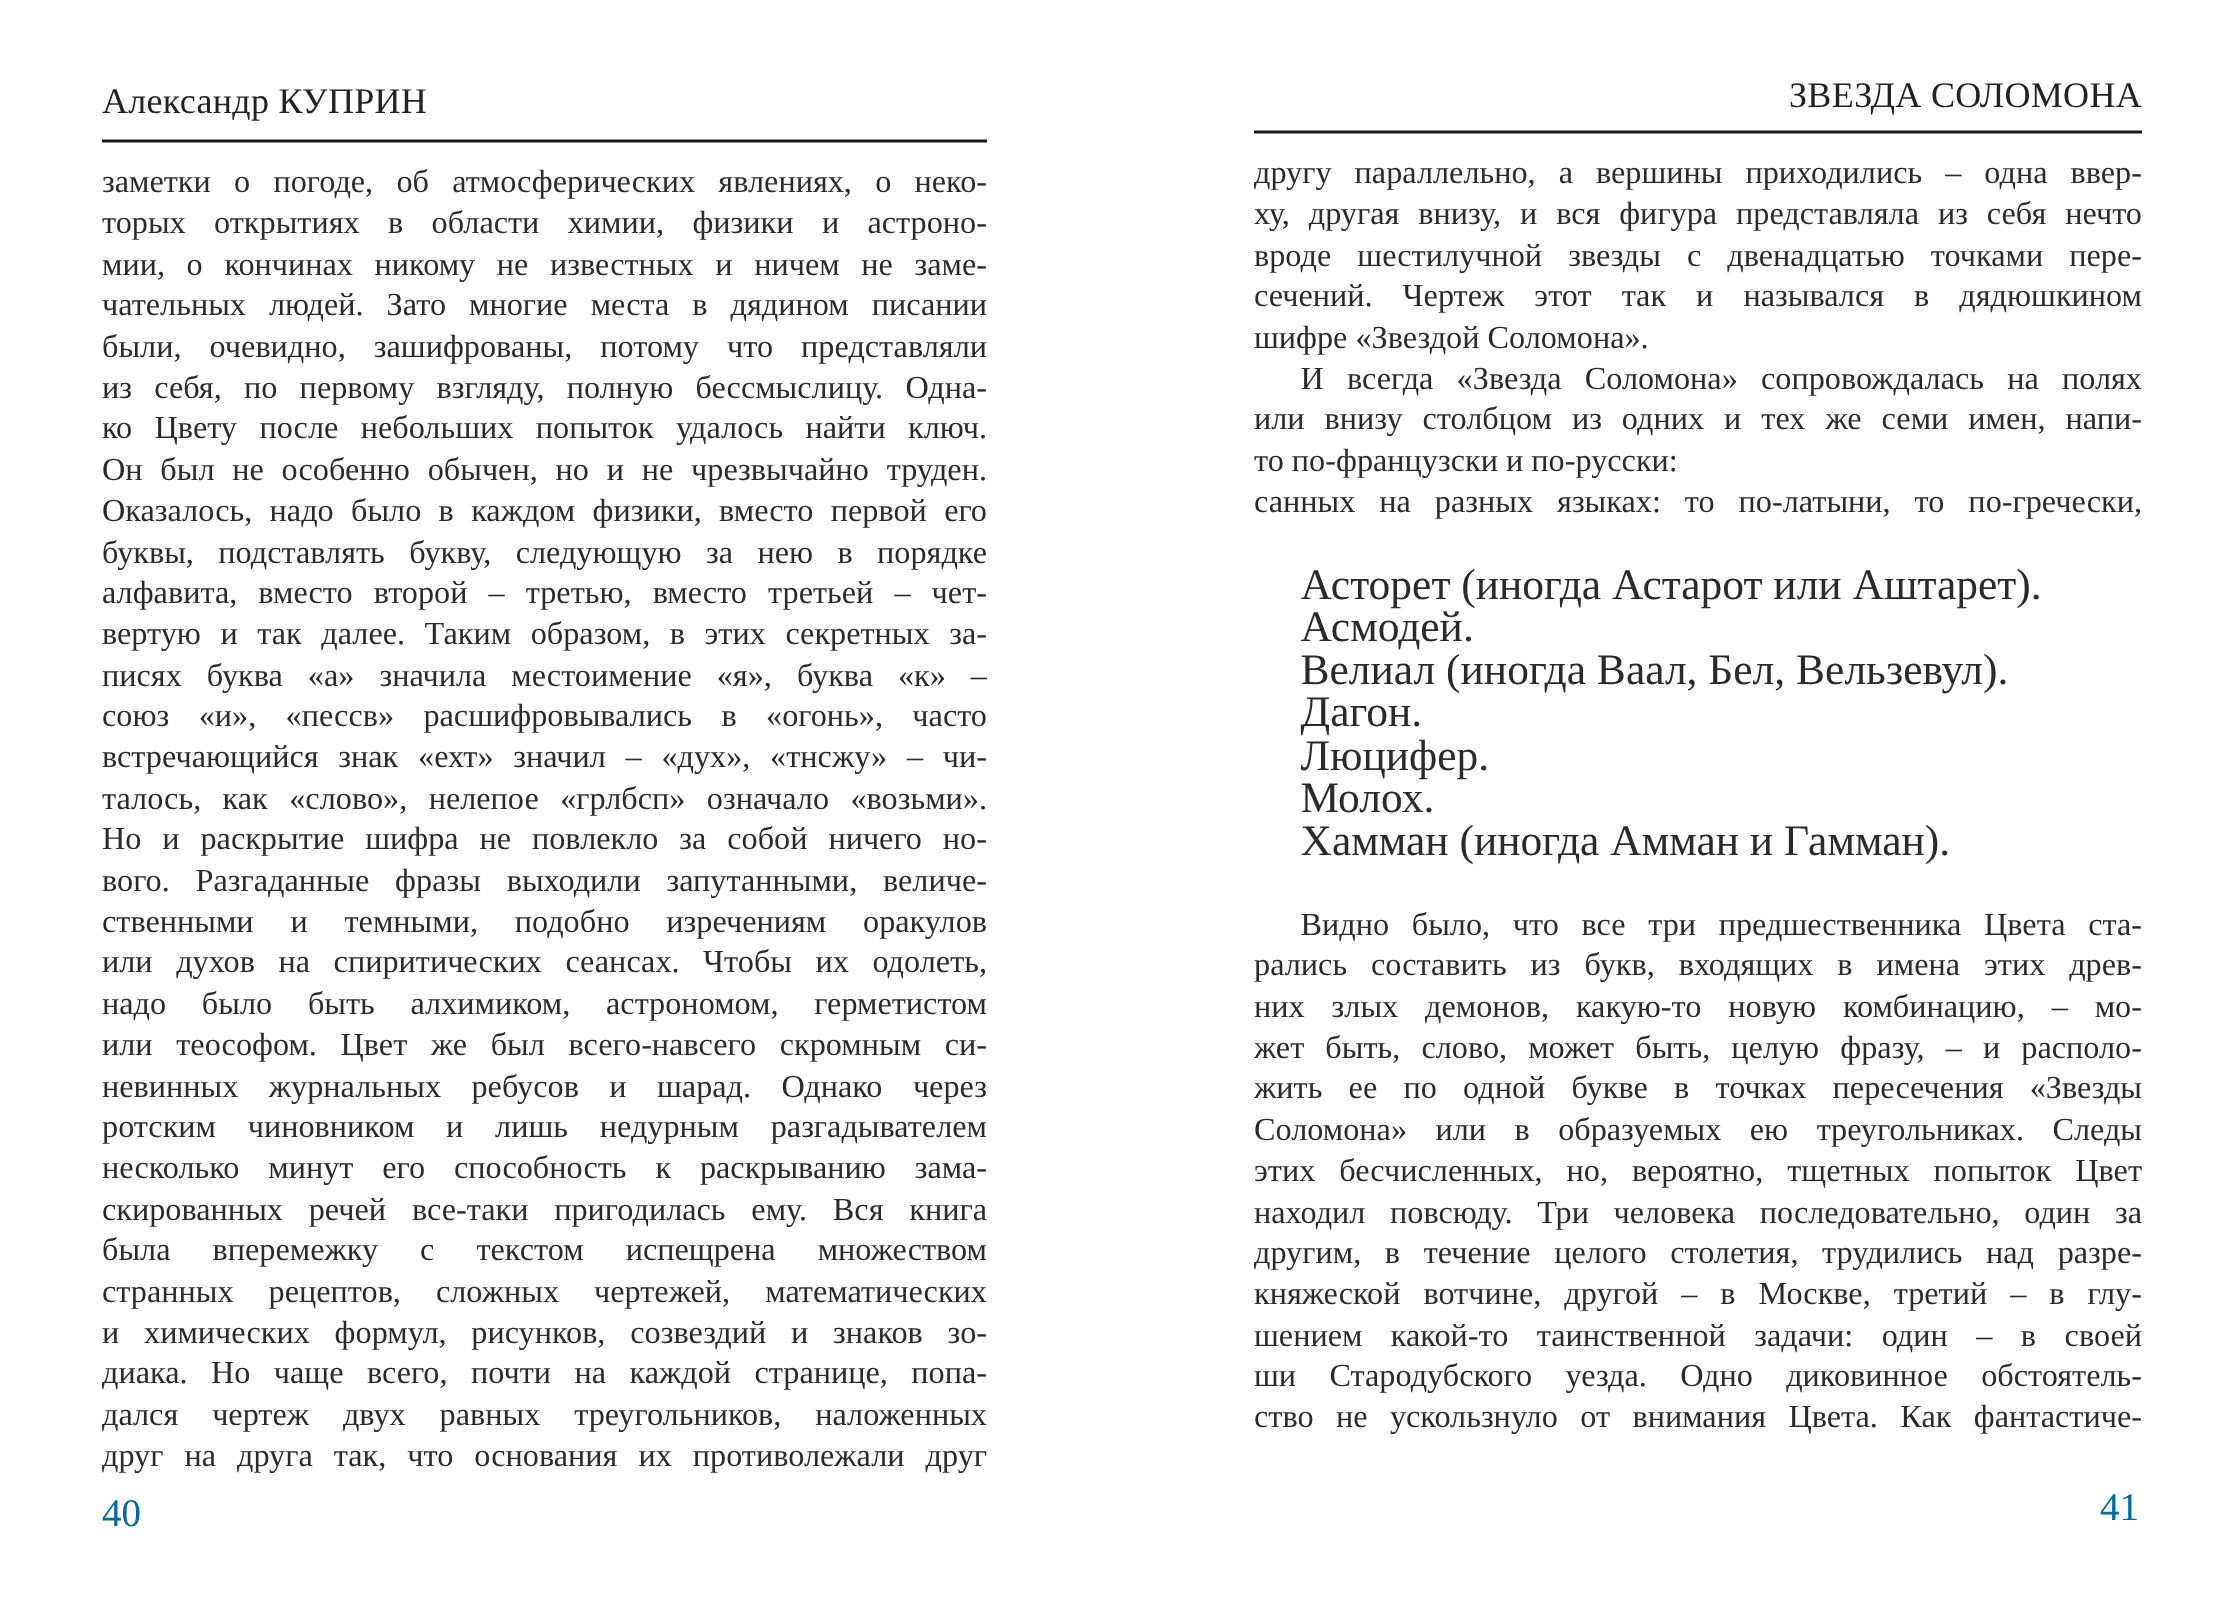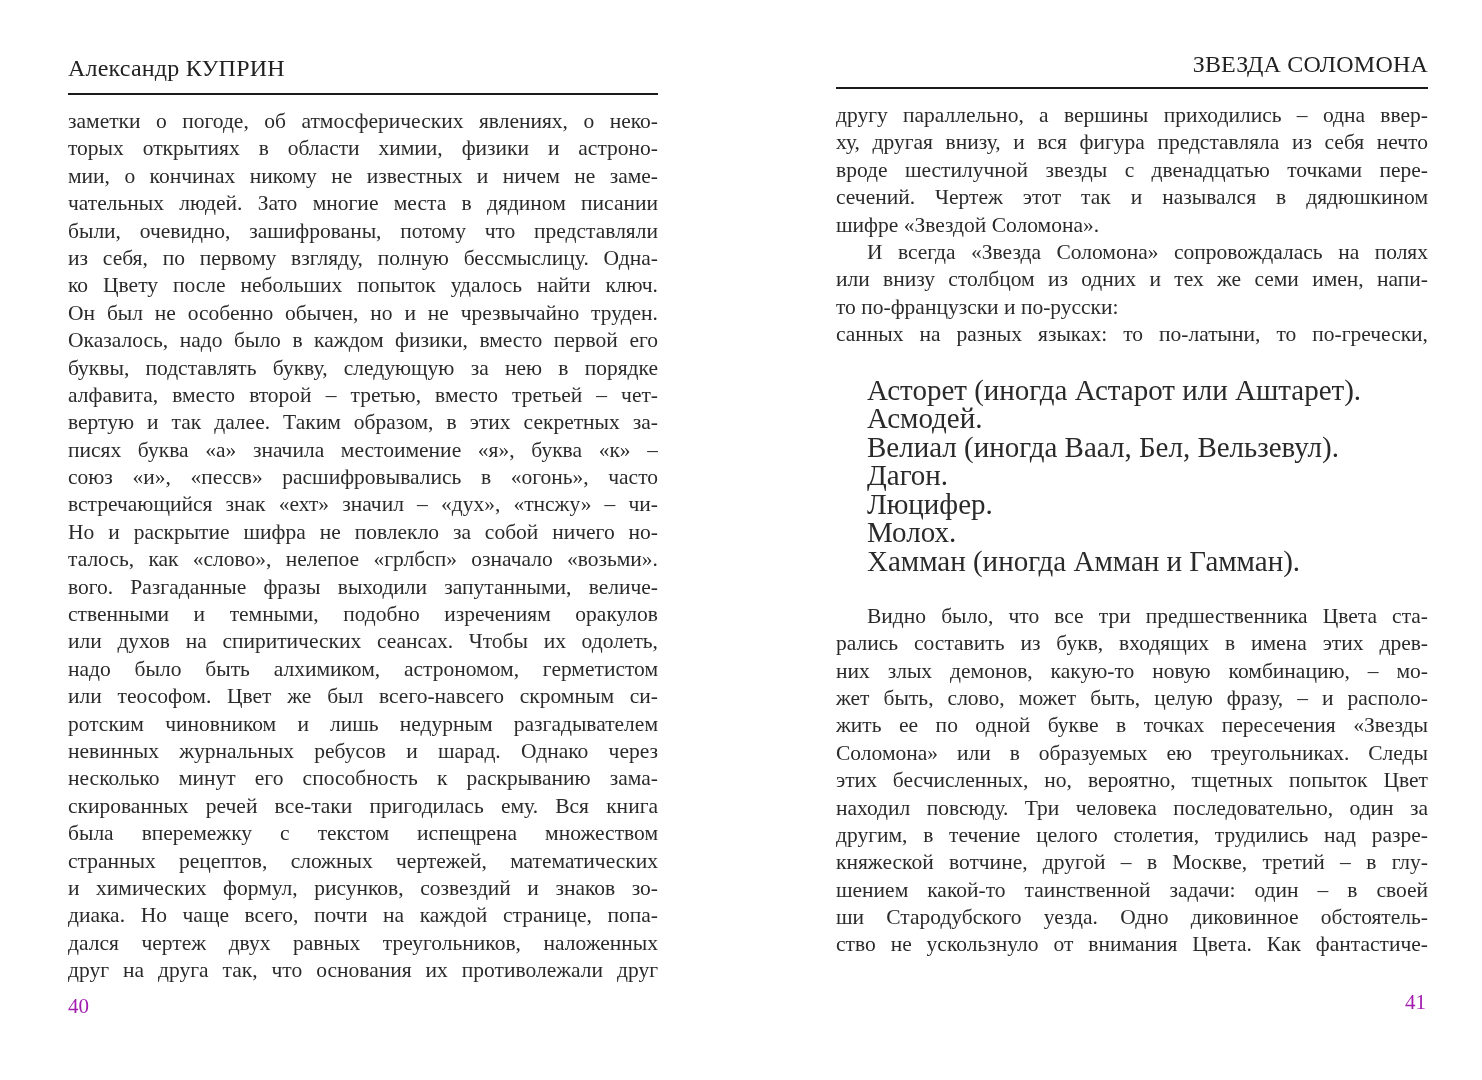--- a/index.html
+++ b/index.html
@@ -24,21 +24,21 @@
   .right .body { top: 102px; }
   .line {
     display: block; font-size: 21.5px; line-height: 27.4px; height: 27.4px;
     text-align: justify; text-align-last: justify; white-space: nowrap; overflow: hidden;
     word-spacing: 0px;
   }
   .line.last { text-align-last: left; }
   .line.indent { padding-left: 31px; }
   .spacer { display: block; height: 27.4px; }
   .list-item { display: block; font-size: 29px; line-height: 28.5px; height: 28.5px; padding-left: 31px; white-space: nowrap; }
-  .folio { position: absolute; font-size: 21px; color: #a21caf; }
+  .folio { position: absolute; font-size: 26px; color: #0369a1; }
   .left .folio { left: 0; top: 994px; }
   .right .folio { right: 2px; top: 990px; }
 </style>
 </head>
 <body>
 
 <div class="page left">
   <div class="running-head">Александр КУПРИН</div>
   <div class="rule"></div>
   <div class="body">
@@ -50,29 +50,29 @@
     <span class="line">из себя, по первому взгляду, полную бессмыслицу. Одна-</span>
     <span class="line">ко Цвету после небольших попыток удалось найти ключ.</span>
     <span class="line">Он был не особенно обычен, но и не чрезвычайно труден.</span>
     <span class="line">Оказалось, надо было в каждом физики, вместо первой его</span>
     <span class="line">буквы, подставлять букву, следующую за нею в порядке</span>
     <span class="line">алфавита, вместо второй – третью, вместо третьей – чет-</span>
     <span class="line">вертую и так далее. Таким образом, в этих секретных за-</span>
     <span class="line">писях буква «а» значила местоимение «я», буква «к» –</span>
     <span class="line">союз «и», «пессв» расшифровывались в «огонь», часто</span>
     <span class="line">встречающийся знак «ехт» значил – «дух», «тнсжу» – чи-</span>
+    <span class="line">талось, как «слово», нелепое «грлбсп» означало «возьми».</span>
     <span class="line">Но и раскрытие шифра не повлекло за собой ничего но-</span>
-    <span class="line">талось, как «слово», нелепое «грлбсп» означало «возьми».</span>
     <span class="line">вого. Разгаданные фразы выходили запутанными, величе-</span>
     <span class="line">ственными и темными, подобно изречениям оракулов</span>
     <span class="line">или духов на спиритических сеансах. Чтобы их одолеть,</span>
     <span class="line">надо было быть алхимиком, астрономом, герметистом</span>
     <span class="line">или теософом. Цвет же был всего-навсего скромным си-</span>
+    <span class="line">невинных журнальных ребусов и шарад. Однако через</span>
     <span class="line">ротским чиновником и лишь недурным разгадывателем</span>
-    <span class="line">невинных журнальных ребусов и шарад. Однако через</span>
     <span class="line">несколько минут его способность к раскрыванию зама-</span>
     <span class="line">скированных речей все-таки пригодилась ему. Вся книга</span>
     <span class="line">была вперемежку с текстом испещрена множеством</span>
     <span class="line">странных рецептов, сложных чертежей, математических</span>
     <span class="line">и химических формул, рисунков, созвездий и знаков зо-</span>
     <span class="line">диака. Но чаще всего, почти на каждой странице, попа-</span>
     <span class="line">дался чертеж двух равных треугольников, наложенных</span>
     <span class="line">друг на друга так, что основания их противолежали друг</span>
   </div>
   <div class="folio">40</div>

